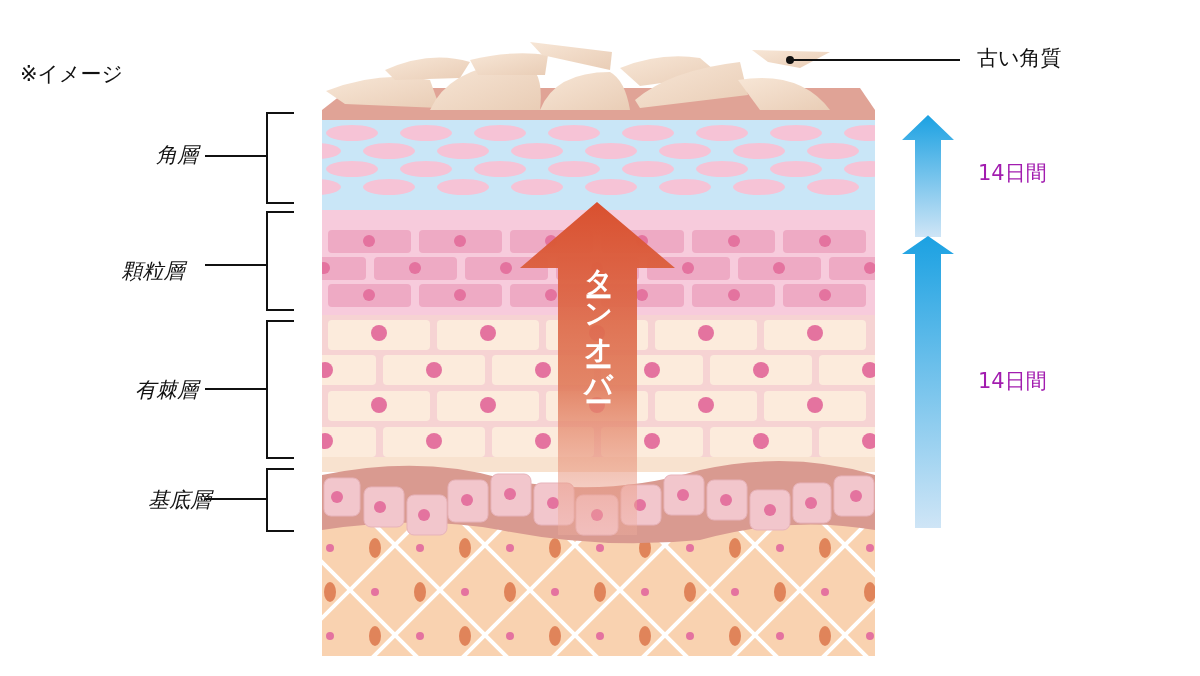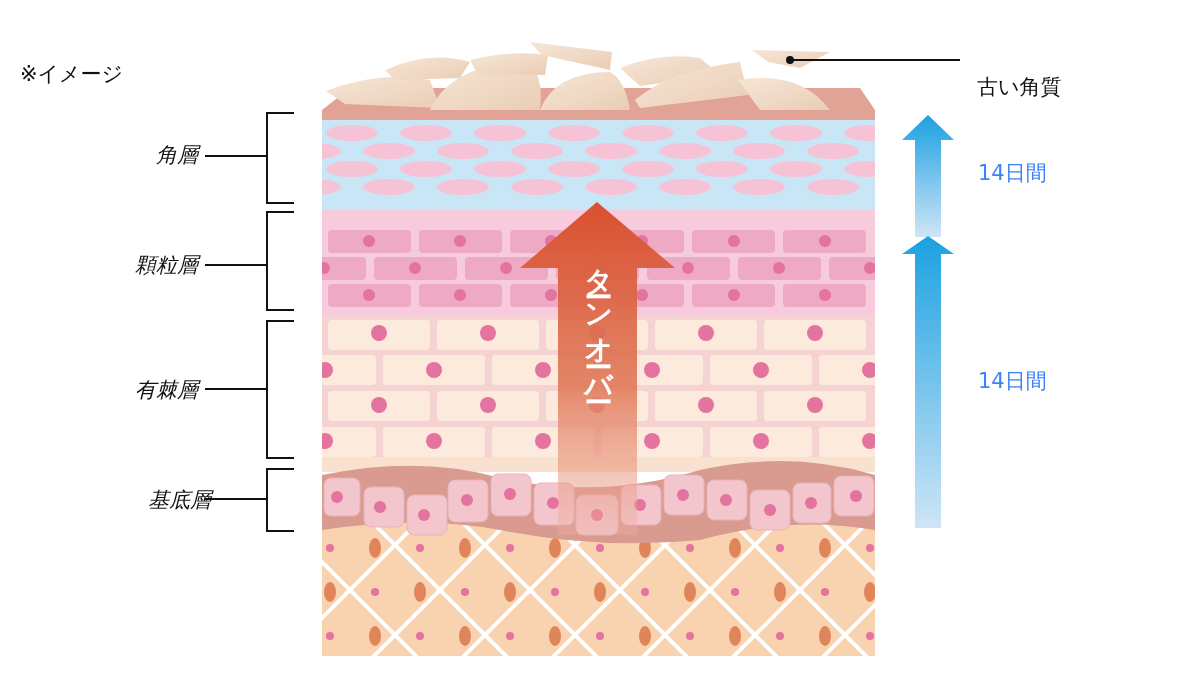--- a/index.html
+++ b/index.html
@@ -3,33 +3,33 @@
 <meta charset="utf-8">
 <style>
   html, body { margin:0; padding:0; background:#ffffff; }
   body { width:1200px; height:676px; position:relative; overflow:hidden;
          font-family: "DejaVu Sans", sans-serif; color:#111; }
   .note { position:absolute; left:20px; top:16px; font-size:21px; letter-spacing:0px;margin-top:44px; }
   .layer-label { position:absolute; font-size:21px; text-align:right; width:90px;font-style:italic; }
   .hline { position:absolute; height:2px; background:#111; }
   .bracket { position:absolute; border:2px solid #111; border-right:none; width:26px; }
   .diagram { position:absolute; left:0; top:0; }
-  .callout-label { position:absolute; left:977px; top:44px; font-size:21px;margin-top:29px; }
-  .days { position:absolute; font-size:21px; color:#3b82f6; }
+  .callout-label { position:absolute; left:977px; top:44px; font-size:21px; }
+  .days { position:absolute; font-size:21px; color:#a21caf; }
 </style>
 </head>
 <body>
 
 <div class="note">※イメージ</div>
 
 <div class="layer-label" style="left:108px; top:141px;">角層</div>
 <div class="hline" style="left:205px; top:155px; width:62px;"></div>
 <div class="bracket" style="left:266px; top:112px; height:88px;"></div>
 
-<div class="layer-label" style="left:108px; top:251px;">顆粒層</div>
+<div class="layer-label" style="left:108px; top:257px;text-align:center;">顆粒層</div>
 <div class="hline" style="left:205px; top:264px; width:62px;"></div>
 <div class="bracket" style="left:266px; top:211px; height:96px;"></div>
 
 <div class="layer-label" style="left:108px; top:376px;">有棘層</div>
 <div class="hline" style="left:205px; top:388px; width:62px;"></div>
 <div class="bracket" style="left:266px; top:320px; height:135px;"></div>
 
 <div class="layer-label" style="left:121px; top:486px;">基底層</div>
 <div class="hline" style="left:205px; top:498px; width:62px;"></div>
 <div class="bracket" style="left:266px; top:468px; height:60px;"></div>

